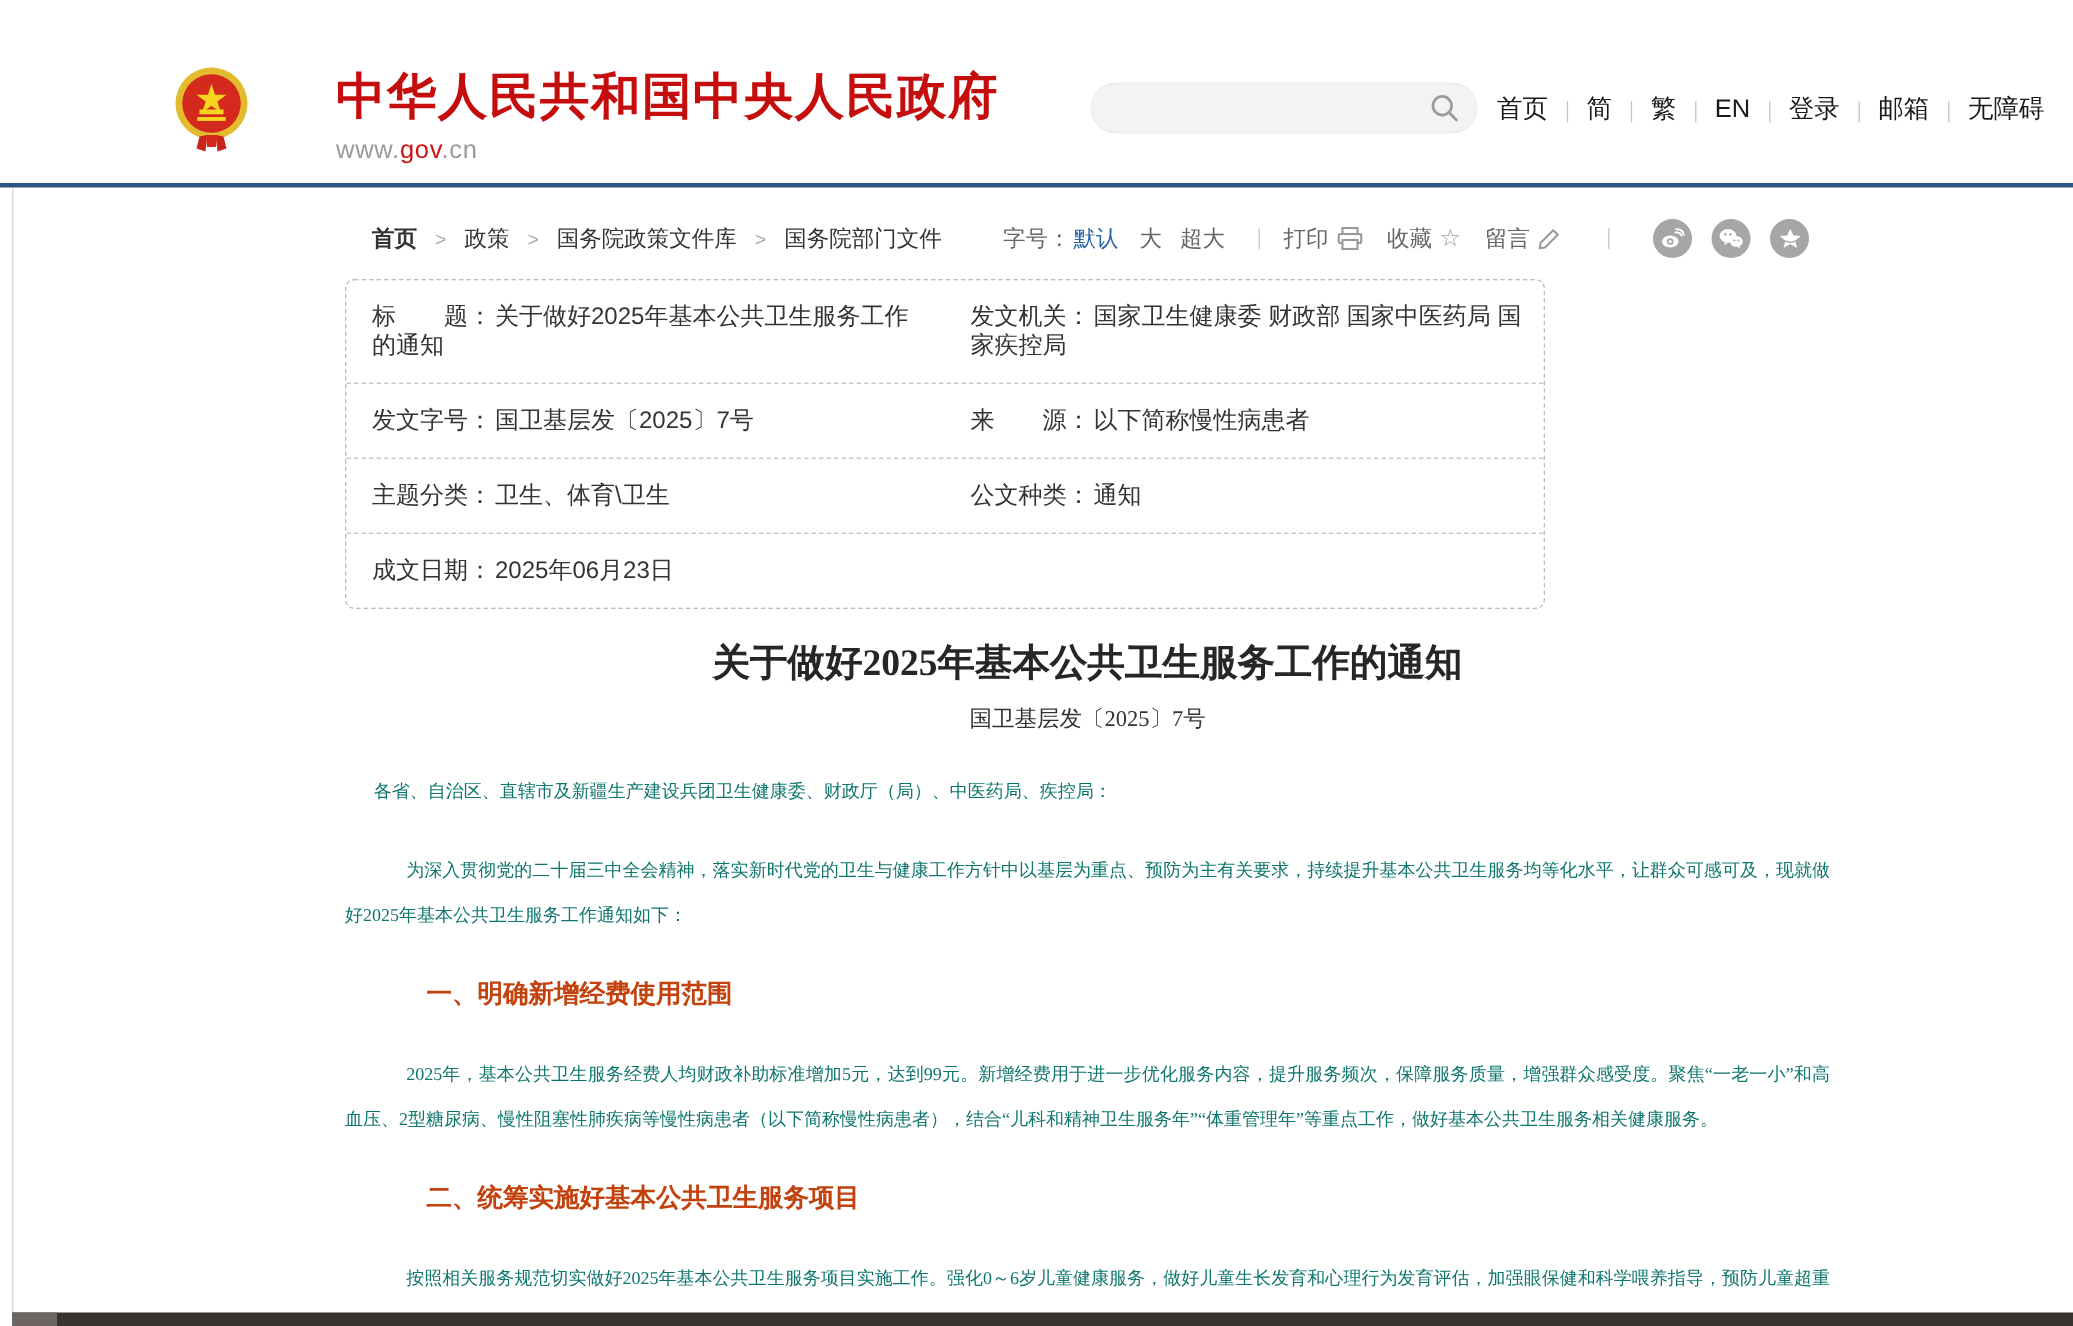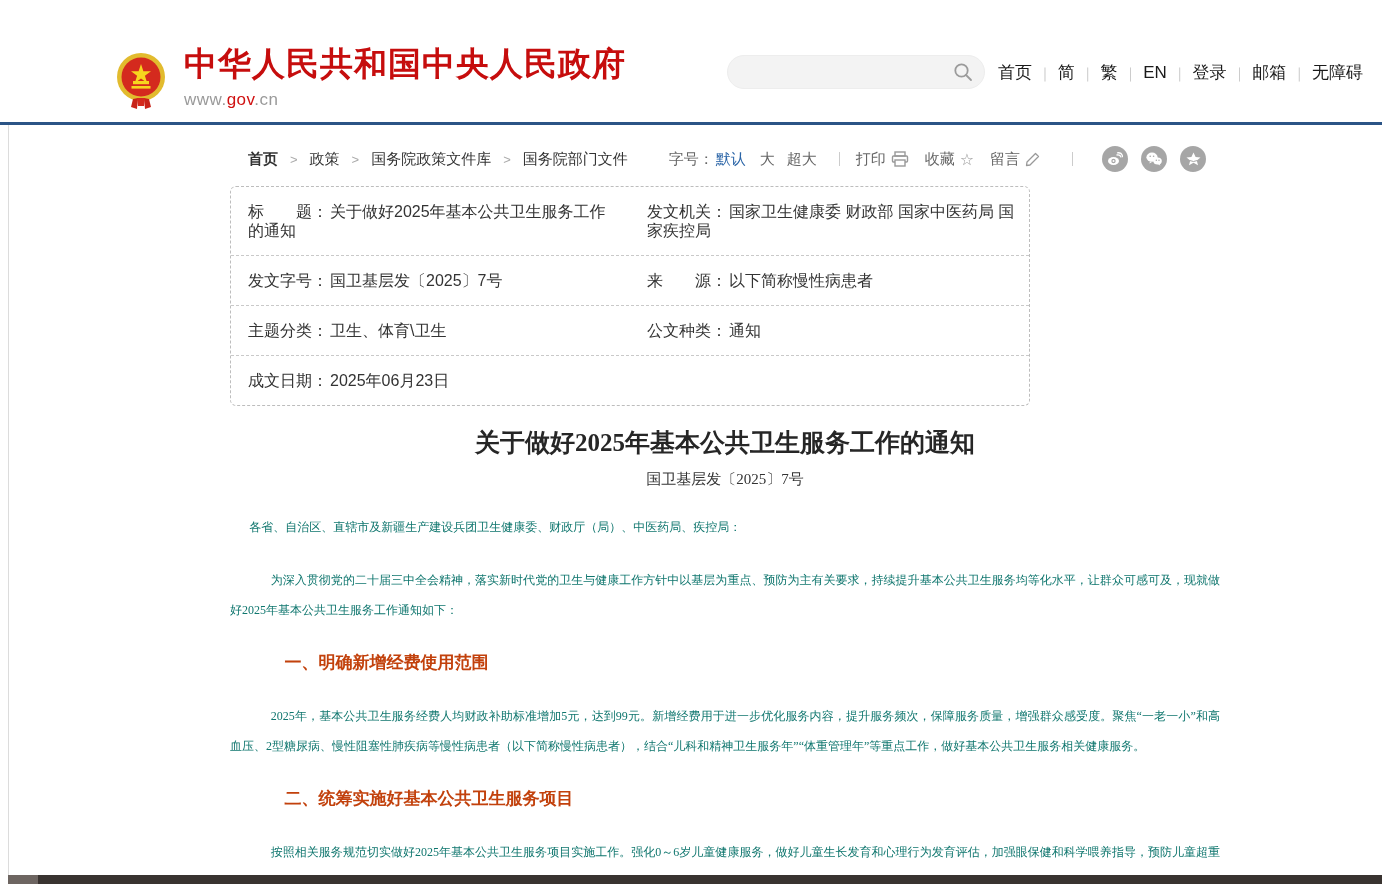--- a/index.html
+++ b/index.html
@@ -3,21 +3,21 @@
 <meta charset="utf-8">
 <style>
   * { margin:0; padding:0; box-sizing:border-box; }
   html,body { background:#fff; }
   body { font-family:"Liberation Sans","DejaVu Sans",sans-serif; }
   .viewport { position:relative; width:1382px; height:884px; overflow:hidden; background:#fff; }
   .left-edge-line { position:absolute; left:8px; top:0; bottom:0; width:1px; background:#dcdcdc; }
 
   
   .site-header { position:relative; height:125px; background:#fff; border-bottom:3px solid #2b5486; }
-  .logo-group { position:absolute; left:113px; top:42px; display:flex; align-items:flex-end; cursor:pointer; }
+  .logo-group { position:absolute; left:113px; top:42px; display:flex; align-items:flex-start; cursor:pointer;gap:40px; }
   .logo-emblem { width:56px; height:60px; }
   .logo-text { margin-left:15px; }
   .site-name { font-size:33px; font-weight:bold; color:#c60d0d; letter-spacing:1px; font-family:"Liberation Sans","DejaVu Sans",sans-serif; }
   .site-url { margin-top:3px; font-size:17px; color:#9a9a9a; letter-spacing:0.5px; }
   .site-url .red { color:#d01111; }
 
   .search-box { position:absolute; left:727px; top:55px; width:258px; height:34px; background:#f3f3f3; border:1px solid #ededed; border-radius:17px; display:flex; align-items:center; }
   .search-box input { flex:1; height:100%; border:none; outline:none; background:transparent; padding:0 10px 0 16px; font-size:15px; color:#333; }
   .search-icon { width:20px; height:20px; margin-right:12px; cursor:pointer; flex:0 0 auto; }
 

